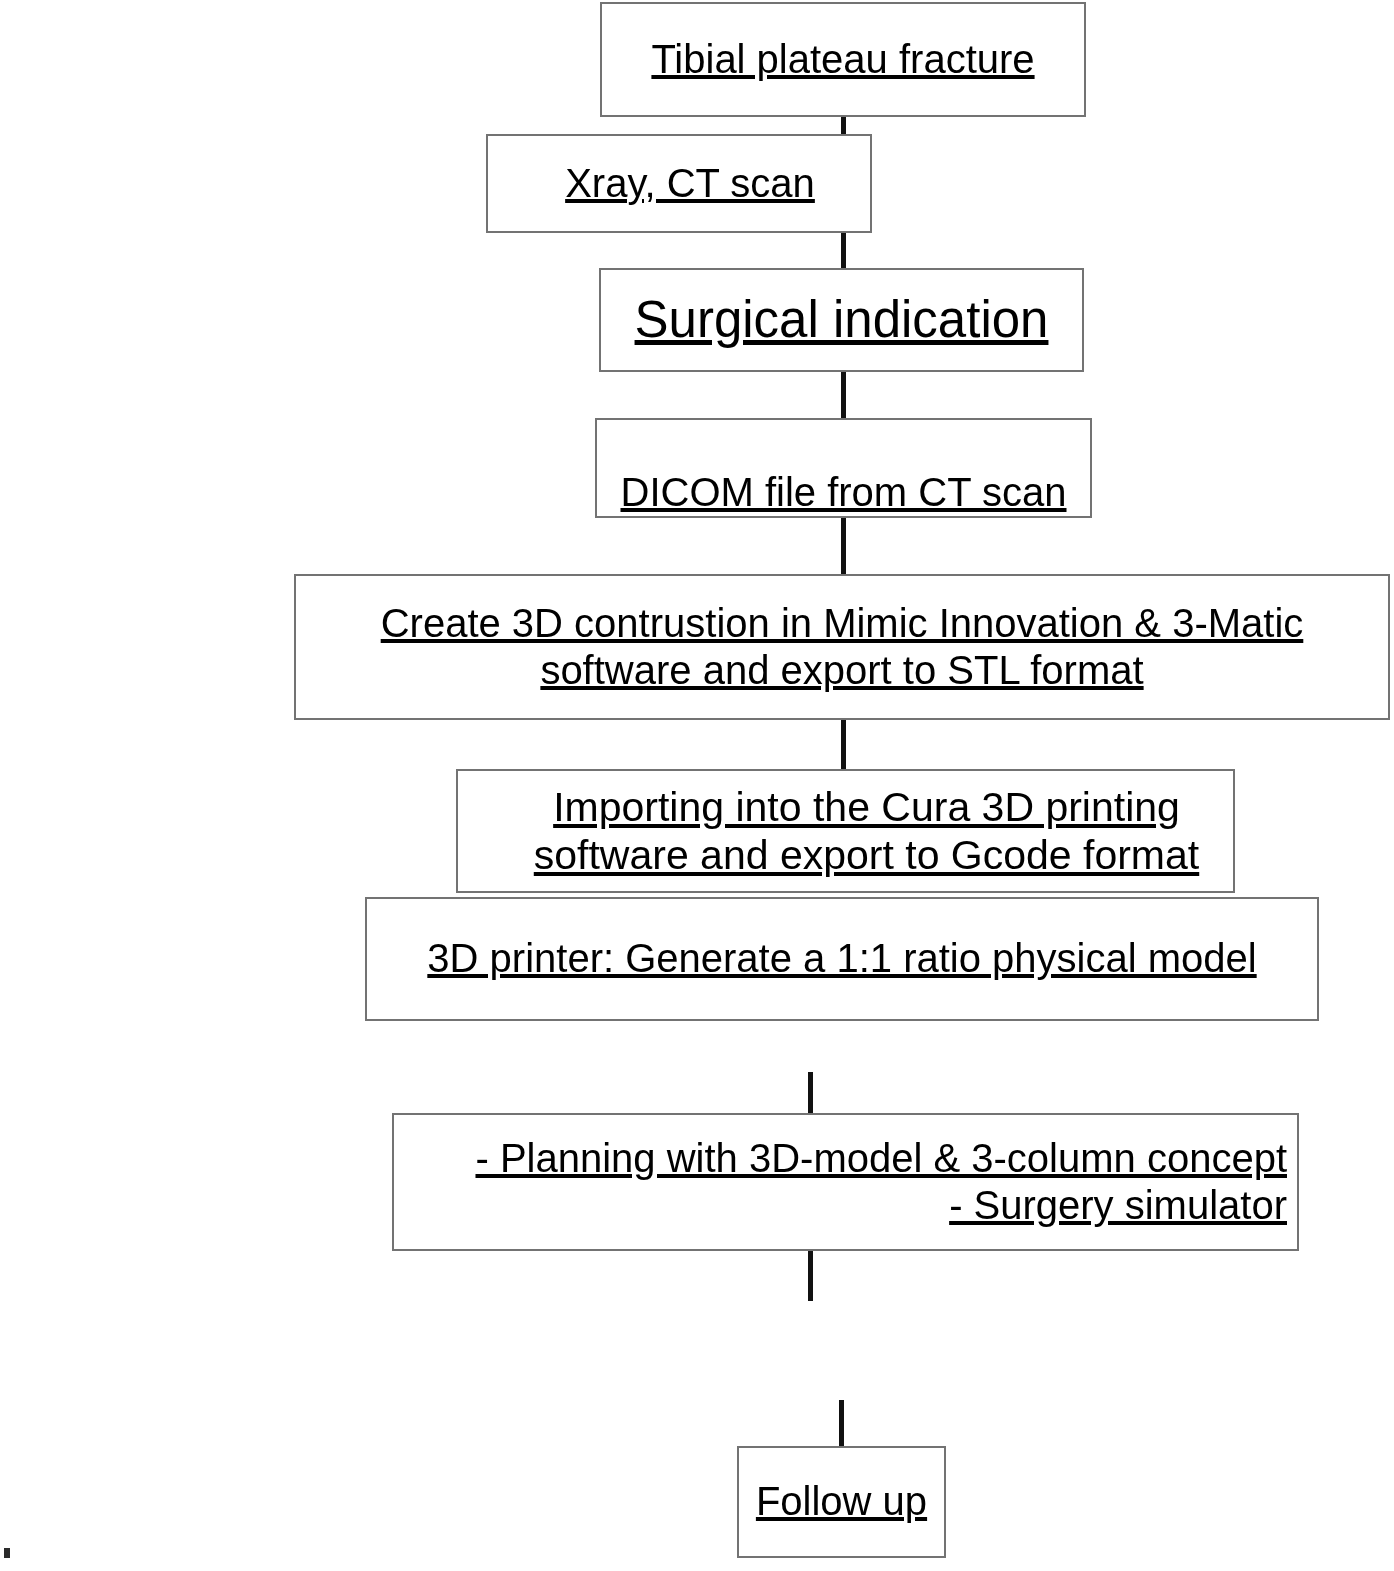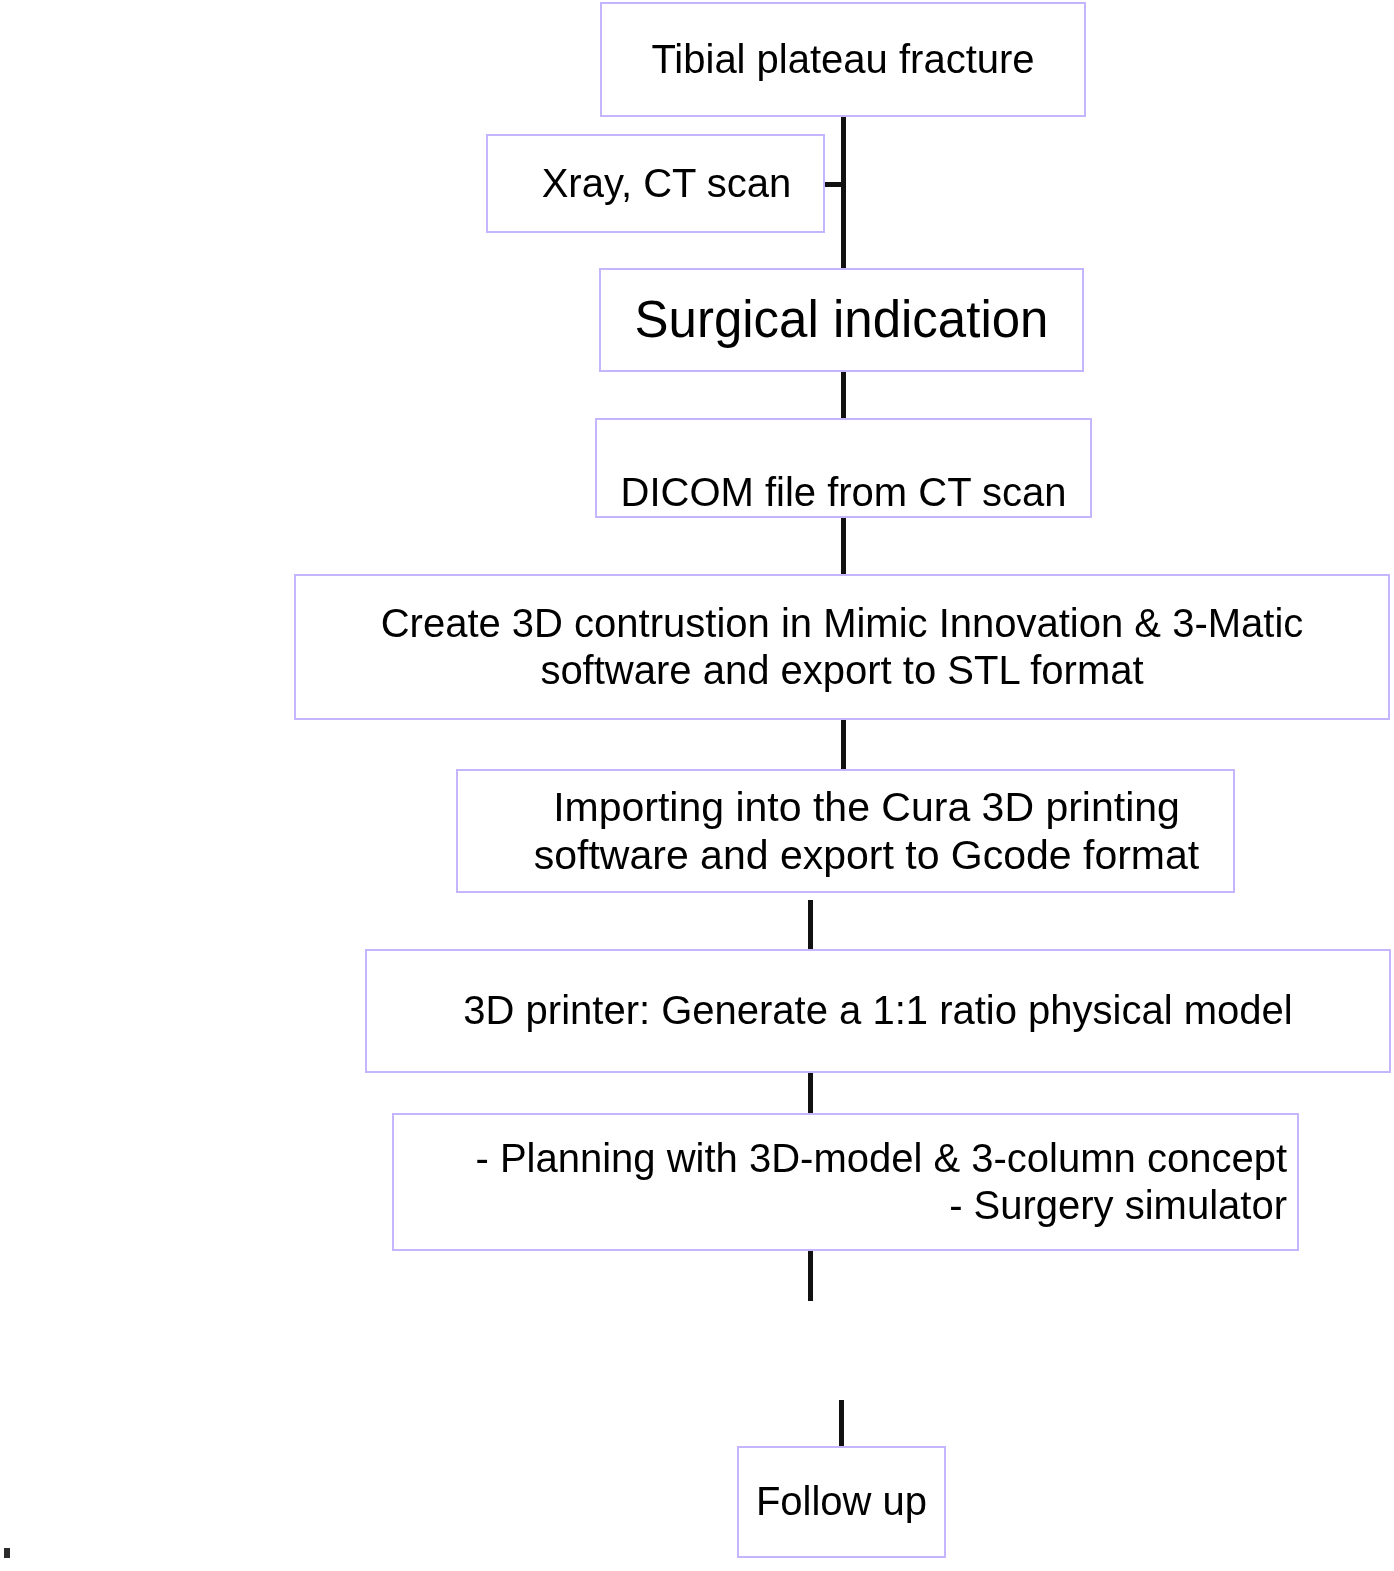--- a/index.html
+++ b/index.html
@@ -13,28 +13,29 @@
   #canvas {
     position: relative;
     width: 1394px;
     height: 1571px;
     background: #ffffff;
     overflow: hidden;
   }
   .node {
     position: absolute;
     box-sizing: border-box;
-    border: 2px solid #c4b5fd;
+    border: 2px solid #737373;
     background: #ffffff;
     display: flex;
     align-items: center;
     justify-content: center;
     color: #000000;
     line-height: 1.18;
     z-index: 2;
+    text-decoration: underline;
   }
   .node .label {
     display: block;
     width: 100%;
     text-align: center;
     white-space: pre-line;
     padding: 0 10px;
     box-sizing: border-box;
   }
   .node.align-left .label {
@@ -47,26 +48,26 @@
   .conn {
     position: absolute;
     background: #111111;
     z-index: 1;
   }
   .conn.v { width: 5px; }
   .conn.h { height: 5px; }
 
   
   #node-tibial        { left: 600px;  top: 2px;    width: 486px; height: 115px; font-size: 40px; }
-  #node-xray          { left: 486px;  top: 134px;  width: 339px; height: 99px;  font-size: 40px; padding-left: 22px; }
+  #node-xray          { left: 486px;  top: 134px;  width: 386px; height: 99px;  font-size: 40px; padding-left: 22px; }
   #node-indication    { left: 599px;  top: 268px;  width: 485px; height: 104px; font-size: 51px; }
   #node-dicom         { left: 595px;  top: 418px;  width: 497px; height: 100px; font-size: 40px; align-items: flex-end; }
   #node-create3d      { left: 294px;  top: 574px;  width: 1096px;height: 146px; font-size: 40px; }
   #node-cura          { left: 456px;  top: 769px;  width: 779px; height: 124px; font-size: 41px; padding-left: 42px; }
-  #node-printer       { left: 365px;  top: 949px;  width: 1026px; height: 124px; font-size: 40px; }
+  #node-printer       { left: 365px;  top: 897px;  width: 954px; height: 124px; font-size: 40px; }
   #node-planning      { left: 392px;  top: 1113px; width: 907px; height: 138px; font-size: 40px; }
   #node-surgery       { left: 737px;  top: 1299px; width: 209px; height: 102px; font-size: 40px; }
   #node-followup      { left: 737px;  top: 1446px; width: 209px; height: 112px; font-size: 40px; }
 
   
   #conn-trunk-1       { left: 841px;  top: 116px;  height: 153px; }
   #conn-xray          { left: 811px;  top: 182px;  width: 33px; }
   #conn-trunk-2       { left: 841px;  top: 371px;  height: 49px; }
   #conn-trunk-3       { left: 841px;  top: 517px;  height: 59px; }
   #conn-trunk-4       { left: 841px;  top: 719px;  height: 52px; }

